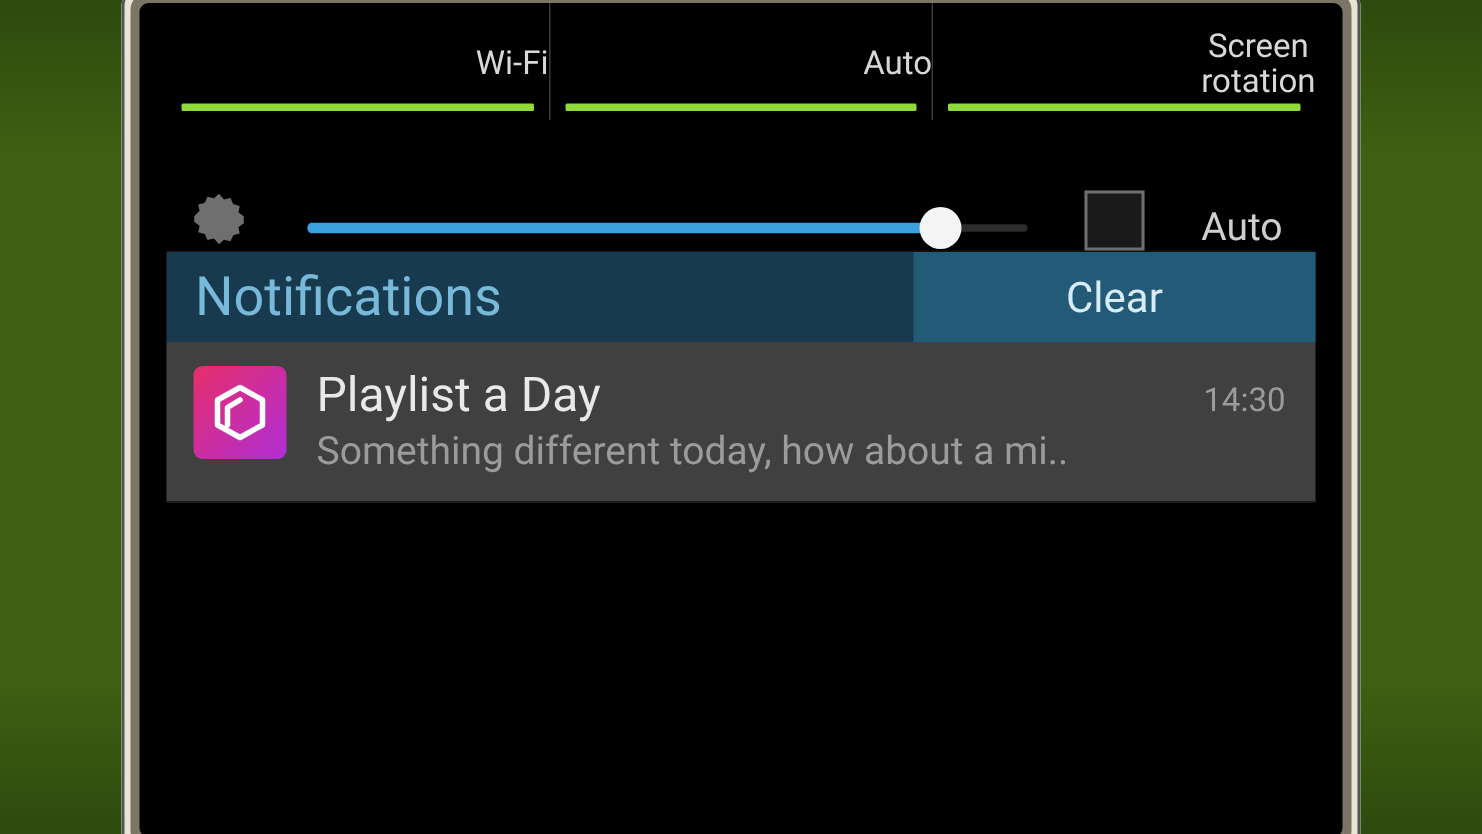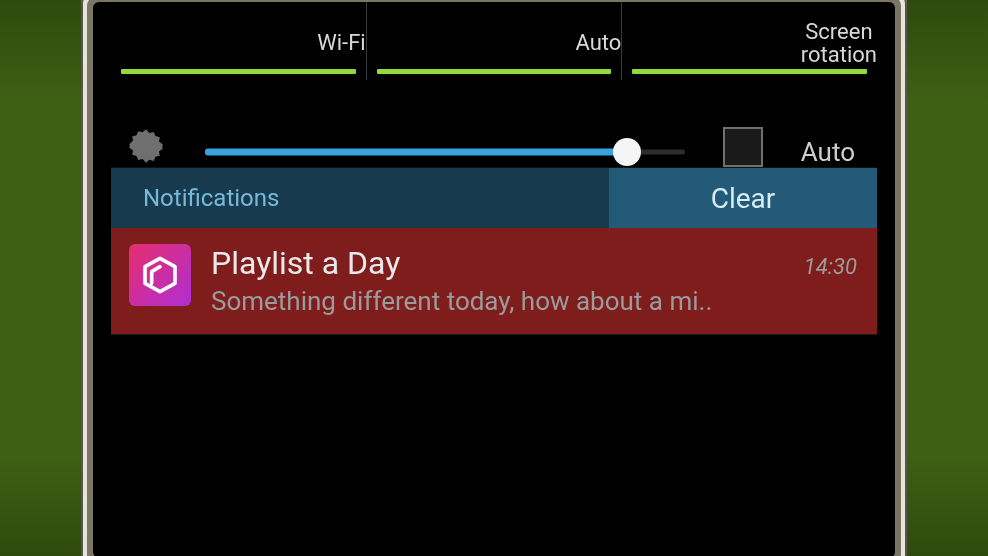--- a/index.html
+++ b/index.html
@@ -115,55 +115,55 @@
   
   .notif-header {
     height: 60px;
     background: #173a4e;
     display: flex;
     align-items: stretch;
   }
   .notif-title {
     flex: 1;
     color: #78b8d8;
-    font-size: 24px;
+    font-size: 36px;
     display: flex; align-items: center;
-    padding-left: 32px;
+    padding-left: 19px;
   }
   .clear-btn {
     width: 268px;
     background: #225a77;
     color: #d6edf7;
     font-size: 28px;
     display: flex; align-items: center; justify-content: center;
     cursor: pointer;
   }
 
   
   .notif-item {
     display: flex;
     align-items: flex-start;
     padding: 16px 20px 18px 18px;
     gap: 20px;
     border-bottom: 1px solid #1d1d1d;
-    background: #7f1d1d;
+    background: #404040;
     cursor: pointer;
   }
   .app-icon {
     width: 62px; height: 62px;
     border-radius: 6px;
     display: flex; align-items: center; justify-content: center;
     flex-shrink: 0;
   }
   .notif-body { flex: 1; min-width: 0; }
   .notif-line1 {
     display: flex; justify-content: space-between; align-items: baseline;
   }
   .notif-app { color: #e9e9e9; font-size: 32px; }
-  .notif-time { color: #9b9b9b; font-size: 22px; font-style: italic; }
+  .notif-time { color: #9b9b9b; font-size: 22px; }
   .notif-text {
     color: #9b9b9b; font-size: 26px;
     white-space: nowrap; overflow: hidden; text-overflow: clip;
     padding-top: 4px;
   }
 
   .rest { flex: 1; background: #000; }
 </style>
 </head>
 <body>

